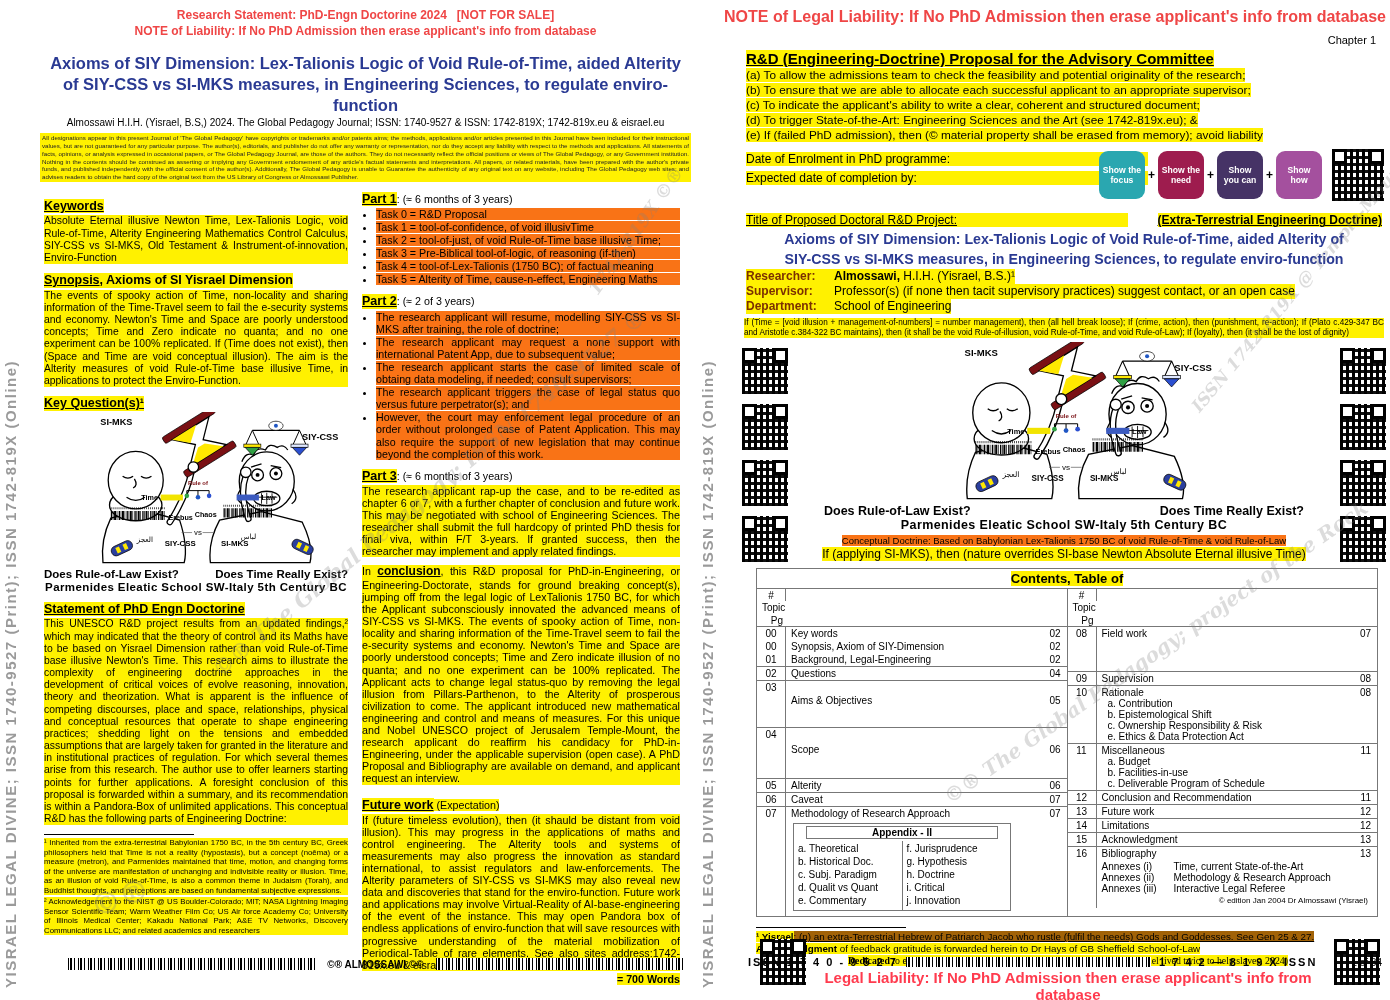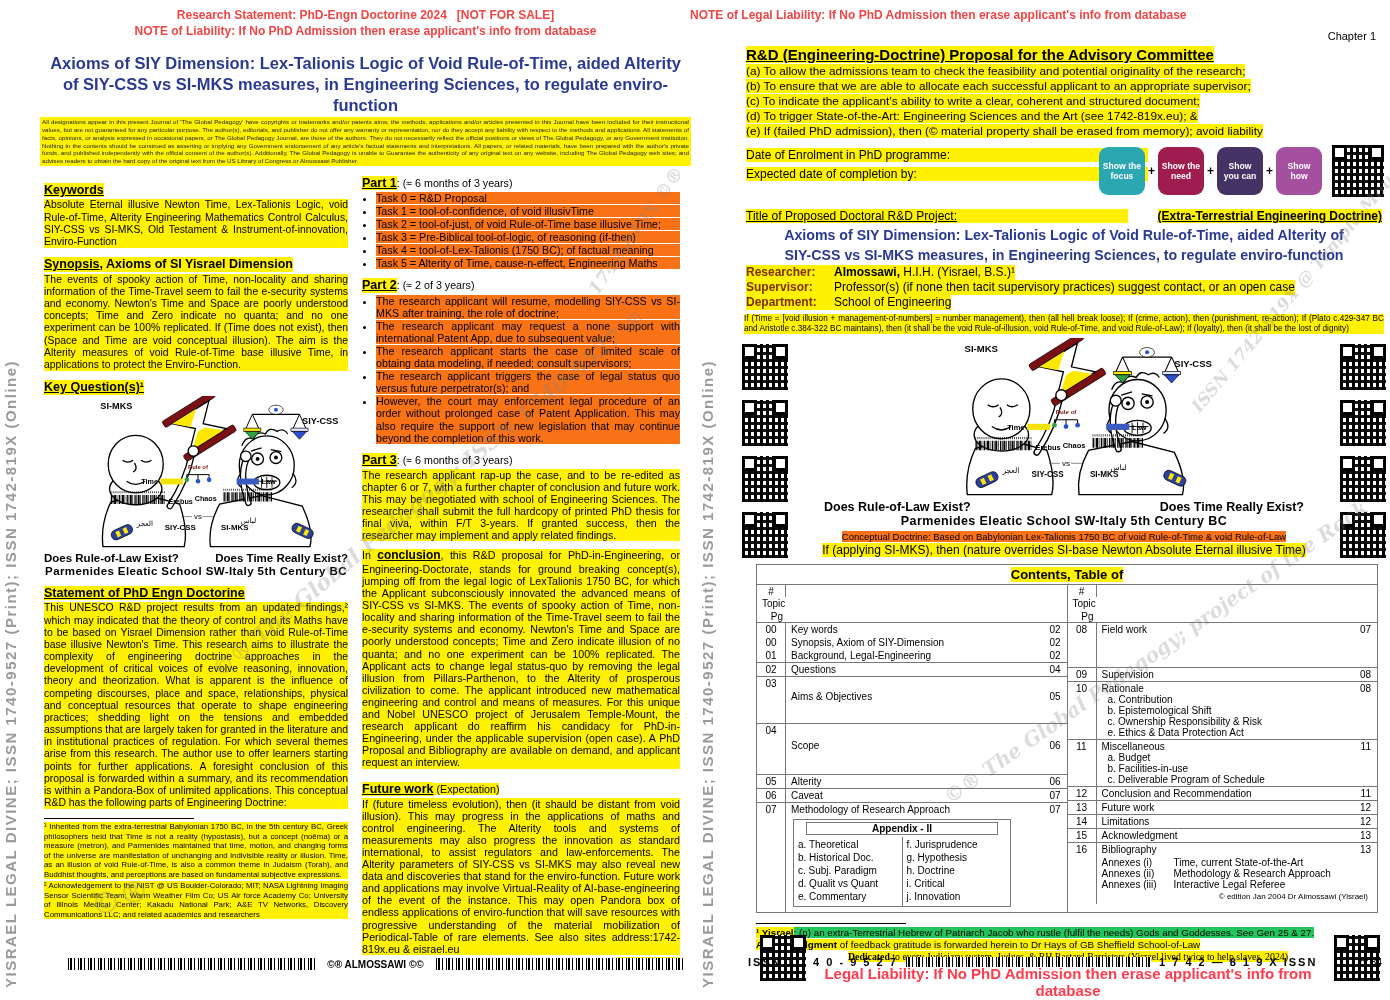--- a/index.html
+++ b/index.html
@@ -30,21 +30,21 @@
   .fn{font-size:7.8px;line-height:1.22;background:#fff100;text-align:justify;margin-bottom:2px;}
   .capline{display:flex;justify-content:space-between;font-weight:bold;font-size:11.5px;margin-top:1px;}
   .capctr{text-align:center;font-weight:bold;font-size:11.5px;letter-spacing:.4px;}
   .wordcount{text-align:right;font-weight:bold;}
   .wordcount span{background:#fff100;}
   .footer1{position:absolute;bottom:30px;left:30px;right:10px;display:flex;align-items:center;gap:12px;}
   .barcode{height:12px;background:repeating-linear-gradient(90deg,#000 0 1px,#fff 1px 2px,#000 2px 4px,#fff 4px 6px,#000 6px 7px,#fff 7px 10px);}
   .footer1 .barcode{flex:1;}
   .brand{font-weight:bold;font-size:10px;white-space:nowrap;}
   
-  .hdr2{color:#ef4646;font-weight:bold;font-size:12px;white-space:nowrap;padding-top:8px;margin-left:-52px;text-align:left;}
+  .hdr2{color:#ef4646;font-weight:bold;font-size:16px;white-space:nowrap;padding-top:8px;margin-left:-52px;text-align:right;}
   .chapter{text-align:right;font-size:11px;margin:8px 10px 4px 0;}
   .rdhead{font-size:15px;font-weight:bold;text-decoration:underline;background:#fff100;display:inline-block;margin-left:4px;}
   .rditem{font-size:11.8px;line-height:1.28;margin-left:4px;}
   .rditem span{background:#fff100;}
   .infoblock{position:relative;margin:8px 0 0 4px;height:58px;}
   .inforow{display:flex;width:448px;align-items:center;margin-bottom:4px;}
   .inforow .lab{flex:1;background:#fff100;font-size:12px;display:flex;justify-content:space-between;padding-right:6px;}
   .inforow .yr{font-weight:bold;font-size:13.5px;width:46px;text-align:right;}
   .btnrow{position:absolute;right:64px;top:0;display:flex;align-items:center;gap:3px;}
   .btn{width:46px;height:48px;border-radius:9px;color:#fff;font-size:8.6px;font-weight:bold;
@@ -94,21 +94,21 @@
   .appxcols div{flex:1;padding:2px 4px;}
   .appxcols div + div{border-left:1px solid #777;}
   .appxcols p{margin:0 0 2px;}
   .edition{text-align:right;font-size:8px;padding:2px 6px 2px 0;}
   .annexrow{display:flex;}
   .annexrow .al{width:72px;flex:none;}
   
   .fn2wrap{position:relative;margin:10px 6px 0 14px;}
   .fnrule2{width:150px;border-top:1px solid #000;margin-bottom:3px;}
   .fn2{font-size:9.8px;}
-  .fn2 b{background:#fff100;} .fn2 span{background:#22c55e;}
+  .fn2 b{background:#fff100;} .fn2 span{background:#a16207;text-decoration:underline;}
   .ack1{text-align:left;font-size:9.8px;margin-top:1px;}
   .ack1 span{background:#fff100;}
   .ack2{text-align:center;font-size:9.8px;font-family:"Liberation Serif", serif;margin-top:1px;}
   .ack2 span{background:#fff100;}
   .legal{text-align:center;color:#ff3b4e;font-weight:bold;font-size:15px;margin:3px 40px 0;
          border-bottom:2px solid #555;padding-bottom:5px;}
   .qr.fL{position:absolute;left:4px;top:12px;} .qr.fR{position:absolute;right:0;top:12px;}
   .issnline{position:absolute;bottom:32px;left:6px;right:4px;display:flex;align-items:center;gap:8px;font-size:11px;}
   .issnl,.issnr{font-weight:bold;letter-spacing:2px;white-space:nowrap;}
   .issnline .barcode{flex:1;height:10px;}
@@ -126,20 +126,21 @@
 <div class="wm" style="left:900px;top:640px;font-size:20px;transform:rotate(-35deg);">©® The Global Pedagogy; project of the Rock</div>
 <div class="wm" style="left:1130px;top:260px;font-size:17px;transform:rotate(-50deg);">ISSN 1742-819X @ Temple-Mount ©®</div>
 <div class="wm" style="left:90px;top:880px;font-size:30px;transform:rotate(-20deg);">©®</div>
 
 <div class="page" id="page1">
   <div class="p1hdr">
     <div>Research Statement: PhD-Engn Doctorine 2024&nbsp;&nbsp; [NOT FOR SALE]</div>
     <div>NOTE of Liability: If No PhD Admission then erase applicant's info from database</div>
   </div>
   <div class="t1">Axioms of SIY Dimension: Lex-Talionis Logic of Void Rule-of-Time, aided Alterity of SIY-CSS vs SI-MKS measures, in Engineering Sciences, to regulate enviro-function</div>
+  <div class="byline">Almossawi H.I.H. (Yisrael, B.S,) 2024. The Global Pedagogy Journal; ISSN: 1740-9527 &amp; ISSN: 1742-819X; 1742-819x.eu &amp; eisrael.eu</div>
   <div class="disclaim">All designations appear in this present Journal of 'The Global Pedagogy' have copyrights or trademarks and/or patents aims; the methods, applications and/or articles presented in this Journal have been included for their instructional values, but are not guaranteed for any particular purpose. The author(s), editorials, and publisher do not offer any warranty or representation, nor do they accept any liability with respect to the methods and applications. All statements of facts, opinions, or analysis expressed in occasional papers, or The Global Pedagogy Journal, are those of the authors. They do not necessarily reflect the official positions or views of The Global Pedagogy, or any Government institution. Nothing in the contents should be construed as asserting or implying any Government endorsement of any article's factual statements and interpretations. All papers, or related materials, have been prepared with the author's private funds, and published independently with the official consent of the author(s). Additionally, The Global Pedagogy is unable to Guarantee the authenticity of any original text on any website, including The Global Pedagogy web sites; and advises readers to obtain the hard copy of the original text from the US Library of Congress or Almossawi Publisher.</div>
 
   <div class="cols">
 
     <div class="col1">
       <div><span class="sect">Keywords</span></div>
       <p class="hl">Absolute Eternal illusive Newton Time, Lex-Talionis Logic, void Rule-of-Time, Alterity Engineering Mathematics Control Calculus, SIY-CSS vs SI-MKS, Old Testament &amp; Instrument-of-innovation, Enviro-Function</p>
       <div><span class="sect">Synopsis</span><span class="sect sub" style="text-decoration:none;">, Axioms of SI Yisrael Dimension</span></div>
       <p class="hl">The events of spooky action of Time, non-locality and sharing information of the Time-Travel seem to fail the e-security systems and economy. Newton's Time and Space are poorly understood concepts; Time and Zero indicate no quanta; and no one experiment can be 100% replicated. If (Time does not exist), then (Space and Time are void conceptual illusion). The aim is the Alterity measures of void Rule-of-Time base illusive Time, in applications to protect the Enviro-Function.</p>
       <div><span class="sect">Key Question(s)¹</span></div>

